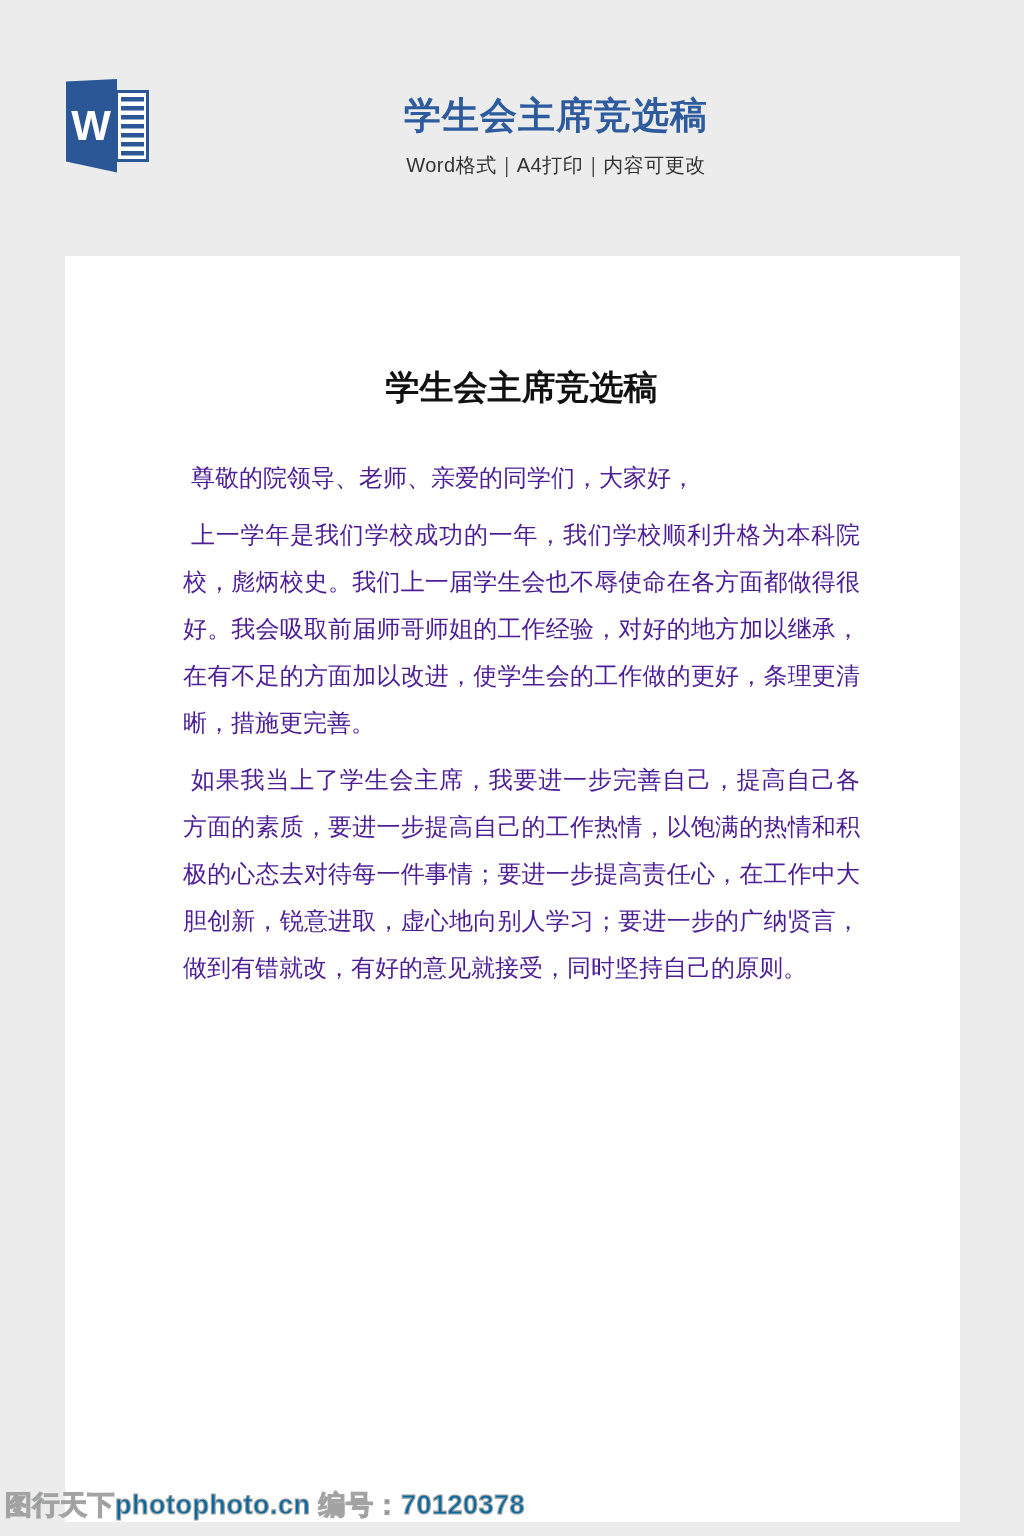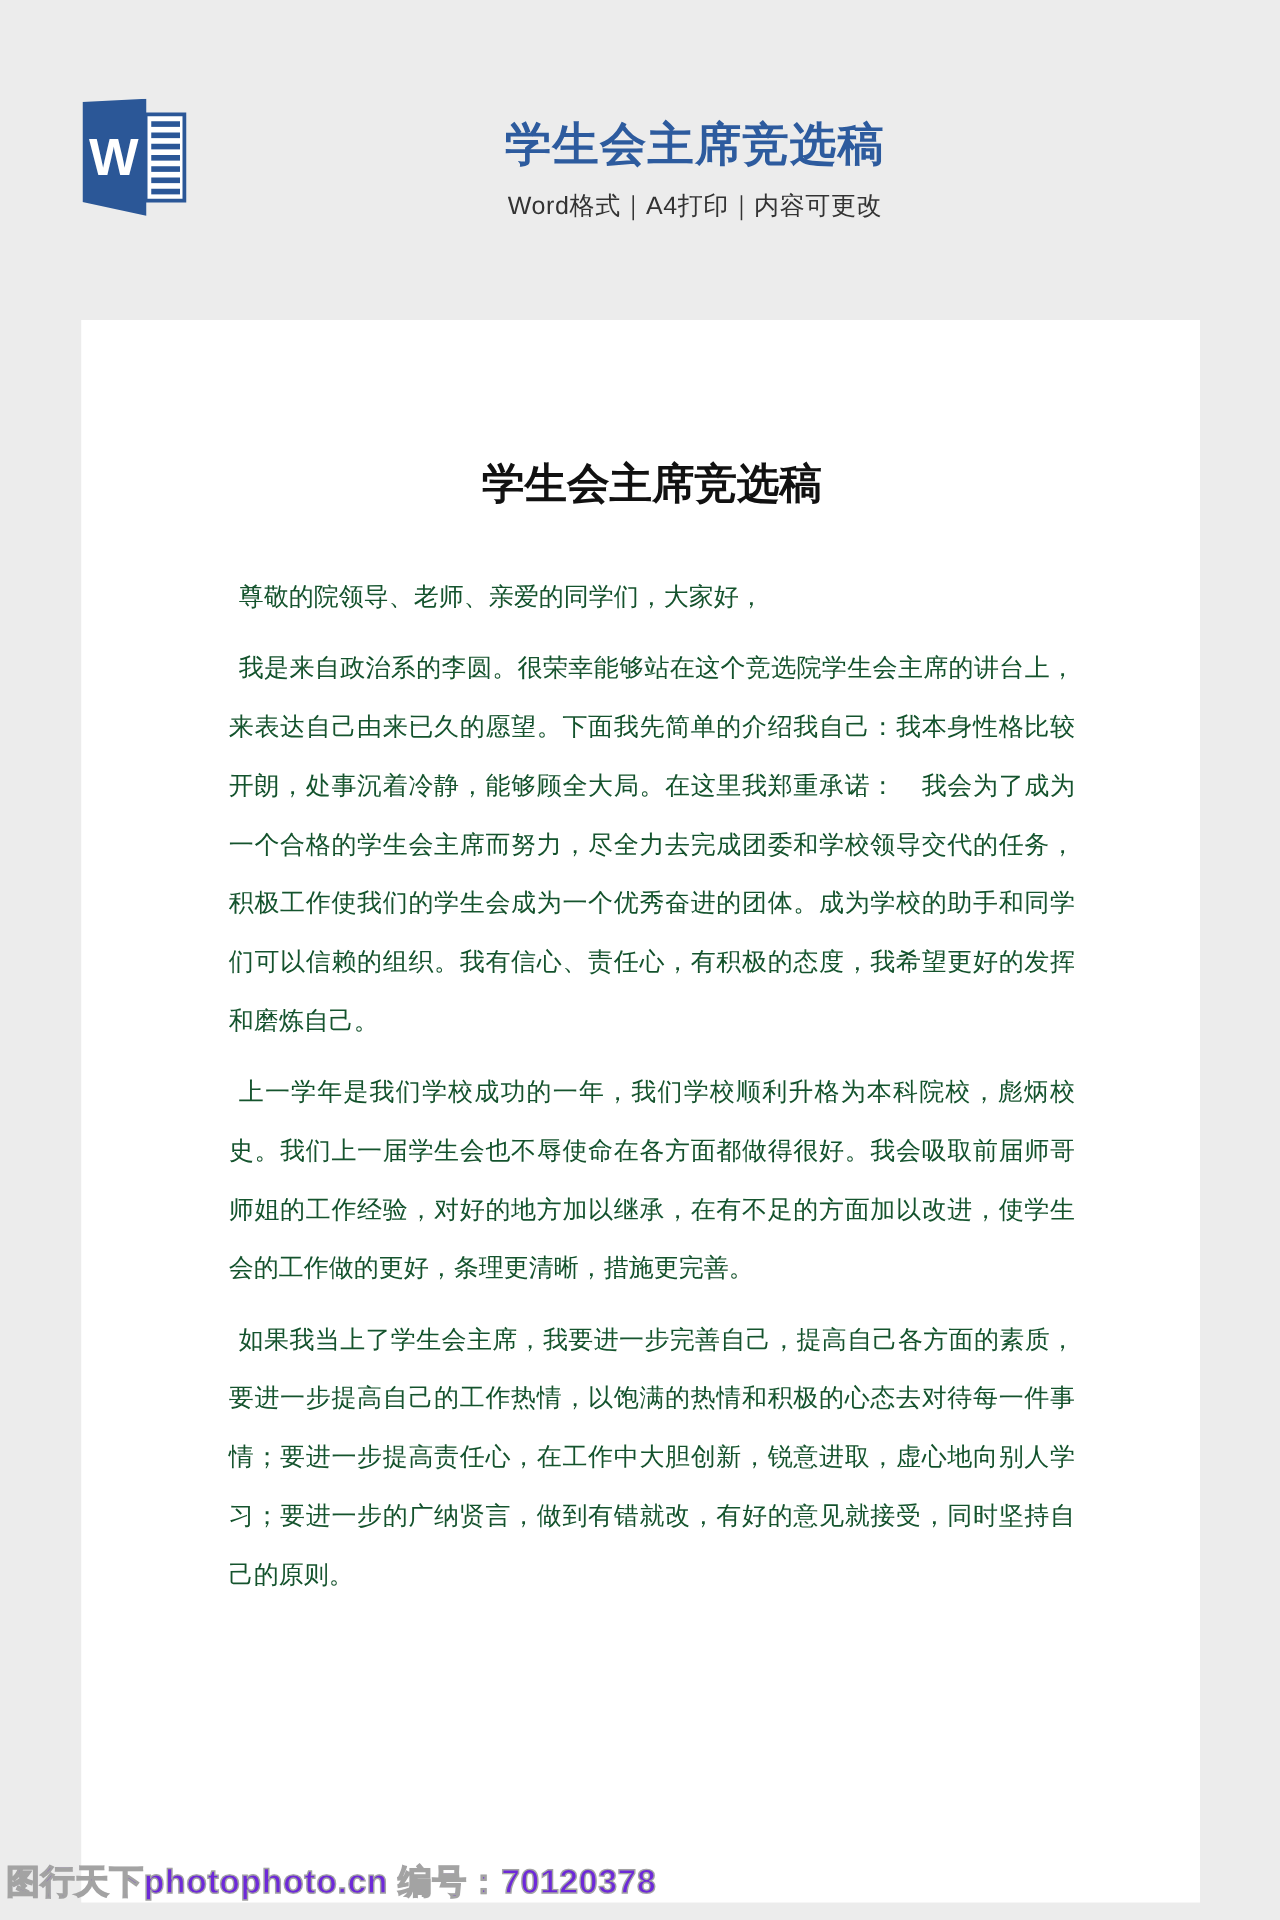--- a/index.html
+++ b/index.html
@@ -54,34 +54,34 @@
   .doc-title {
     margin: 0 0 45px 0;
     text-align: center;
     font-size: 34px; line-height: 44px;
     font-weight: 700;
     color: #111111;
   }
   .doc-body { }
   .doc-body p {
     margin: 0 0 10px 0;
-    font-size: 20px;
+    font-size: 24px;
     line-height: 47px;
-    color: #14532d;
+    color: #4c1d95;
     text-align: justify;
     text-indent: 8px;
   }
 
   
   .watermark {
     position: absolute; left: 5px; top: 1489px;
     font-size: 27px; line-height: 33px;
     font-weight: 700;
     letter-spacing: 0.5px;
-    color: #6d28d9;
+    color: #0369a1;
     -webkit-text-stroke: 1.1px #a3a3a3;
     text-shadow: 0 0 1px #c9c9c9;
     white-space: nowrap;
   }
 </style>
 </head>
 <body>
 
 <div class="canvas">
 
@@ -107,21 +107,20 @@
     <div class="header-text">
       <h1 class="header-title">学生会主席竞选稿</h1>
       <div class="header-subtitle">Word格式｜A4打印｜内容可更改</div>
     </div>
   </div>
 
   <main class="doc-page">
     <h2 class="doc-title">学生会主席竞选稿</h2>
     <div class="doc-body">
         <p>尊敬的院领导、老师、亲爱的同学们，大家好，</p>
-        <p>我是来自政治系的李圆。很荣幸能够站在这个竞选院学生会主席的讲台上，来表达自己由来已久的愿望。下面我先简单的介绍我自己：我本身性格比较开朗，处事沉着冷静，能够顾全大局。在这里我郑重承诺：　我会为了成为一个合格的学生会主席而努力，尽全力去完成团委和学校领导交代的任务，积极工作使我们的学生会成为一个优秀奋进的团体。成为学校的助手和同学们可以信赖的组织。我有信心、责任心，有积极的态度，我希望更好的发挥和磨炼自己。</p>
         <p>上一学年是我们学校成功的一年，我们学校顺利升格为本科院校，彪炳校史。我们上一届学生会也不辱使命在各方面都做得很好。我会吸取前届师哥师姐的工作经验，对好的地方加以继承，在有不足的方面加以改进，使学生会的工作做的更好，条理更清晰，措施更完善。</p>
         <p>如果我当上了学生会主席，我要进一步完善自己，提高自己各方面的素质，要进一步提高自己的工作热情，以饱满的热情和积极的心态去对待每一件事情；要进一步提高责任心，在工作中大胆创新，锐意进取，虚心地向别人学习；要进一步的广纳贤言，做到有错就改，有好的意见就接受，同时坚持自己的原则。</p>
       </div>
   </main>
 
   <div class="watermark">图行天下photophoto.cn 编号：70120378</div>
 
 </div>
 
 </body></html>

